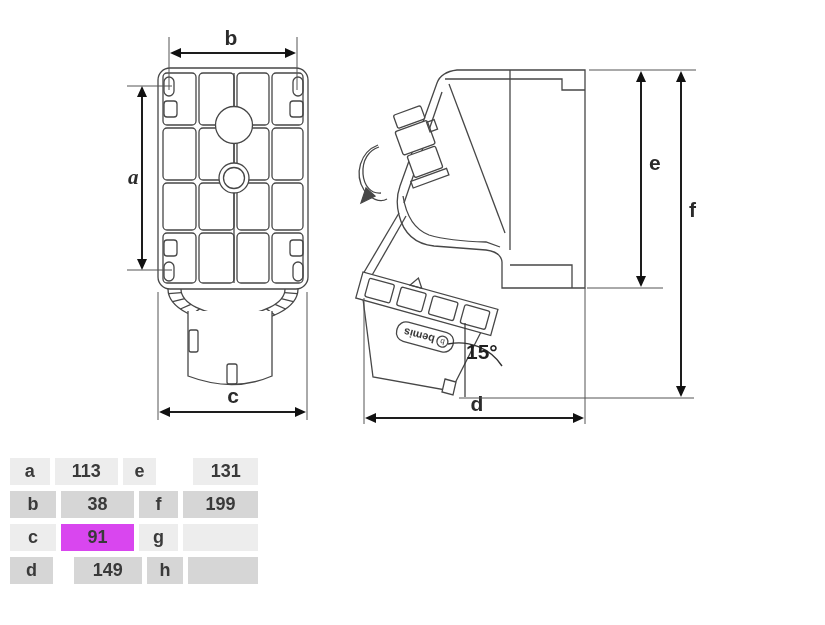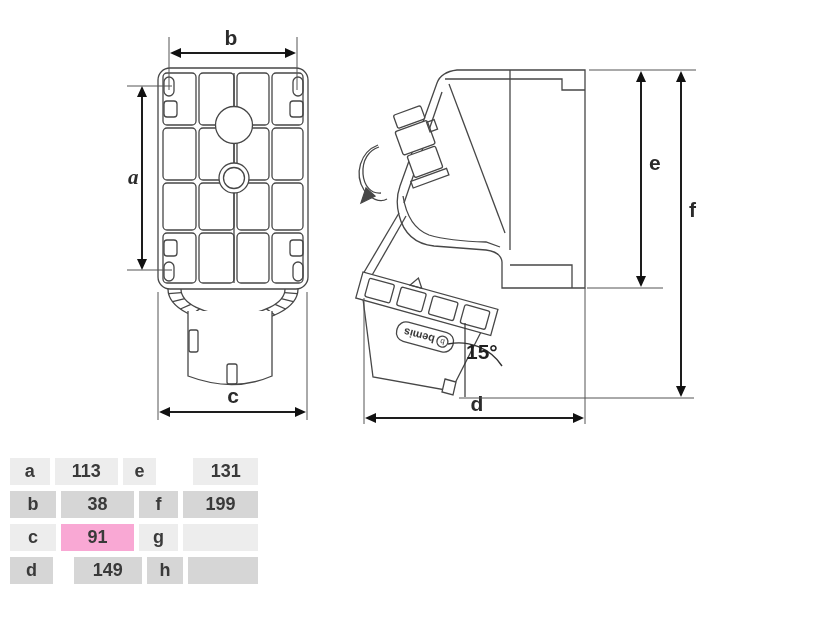--- a/index.html
+++ b/index.html
@@ -214,21 +214,21 @@
       <div class="cell val2" style="background:#ededed;margin-left:32px;">131</div>
     </div>
     <div class="tbl-row">
       <div class="cell key1" style="background:#d6d6d6;">b</div>
       <div class="cell val1" style="background:#d6d6d6;">38</div>
       <div class="cell key2" style="background:#d6d6d6;">f</div>
       <div class="cell val2" style="background:#d6d6d6;">199</div>
     </div>
     <div class="tbl-row">
       <div class="cell key1" style="background:#ededed;">c</div>
-      <div class="cell val1" style="background:#f9a8d4;">91</div>
+      <div class="cell val1" style="background:#d946ef;">91</div>
       <div class="cell key2" style="background:#ededed;">g</div>
       <div class="cell val2" style="background:#ededed;"></div>
     </div>
     <div class="tbl-row">
       <div class="cell key1" style="background:#d6d6d6;">d</div>
       <div class="cell val1" style="background:#d6d6d6;margin-left:16px;">149</div>
       <div class="cell key2" style="background:#d6d6d6;">h</div>
       <div class="cell val2" style="background:#d6d6d6;"></div>
     </div>
   </div>

